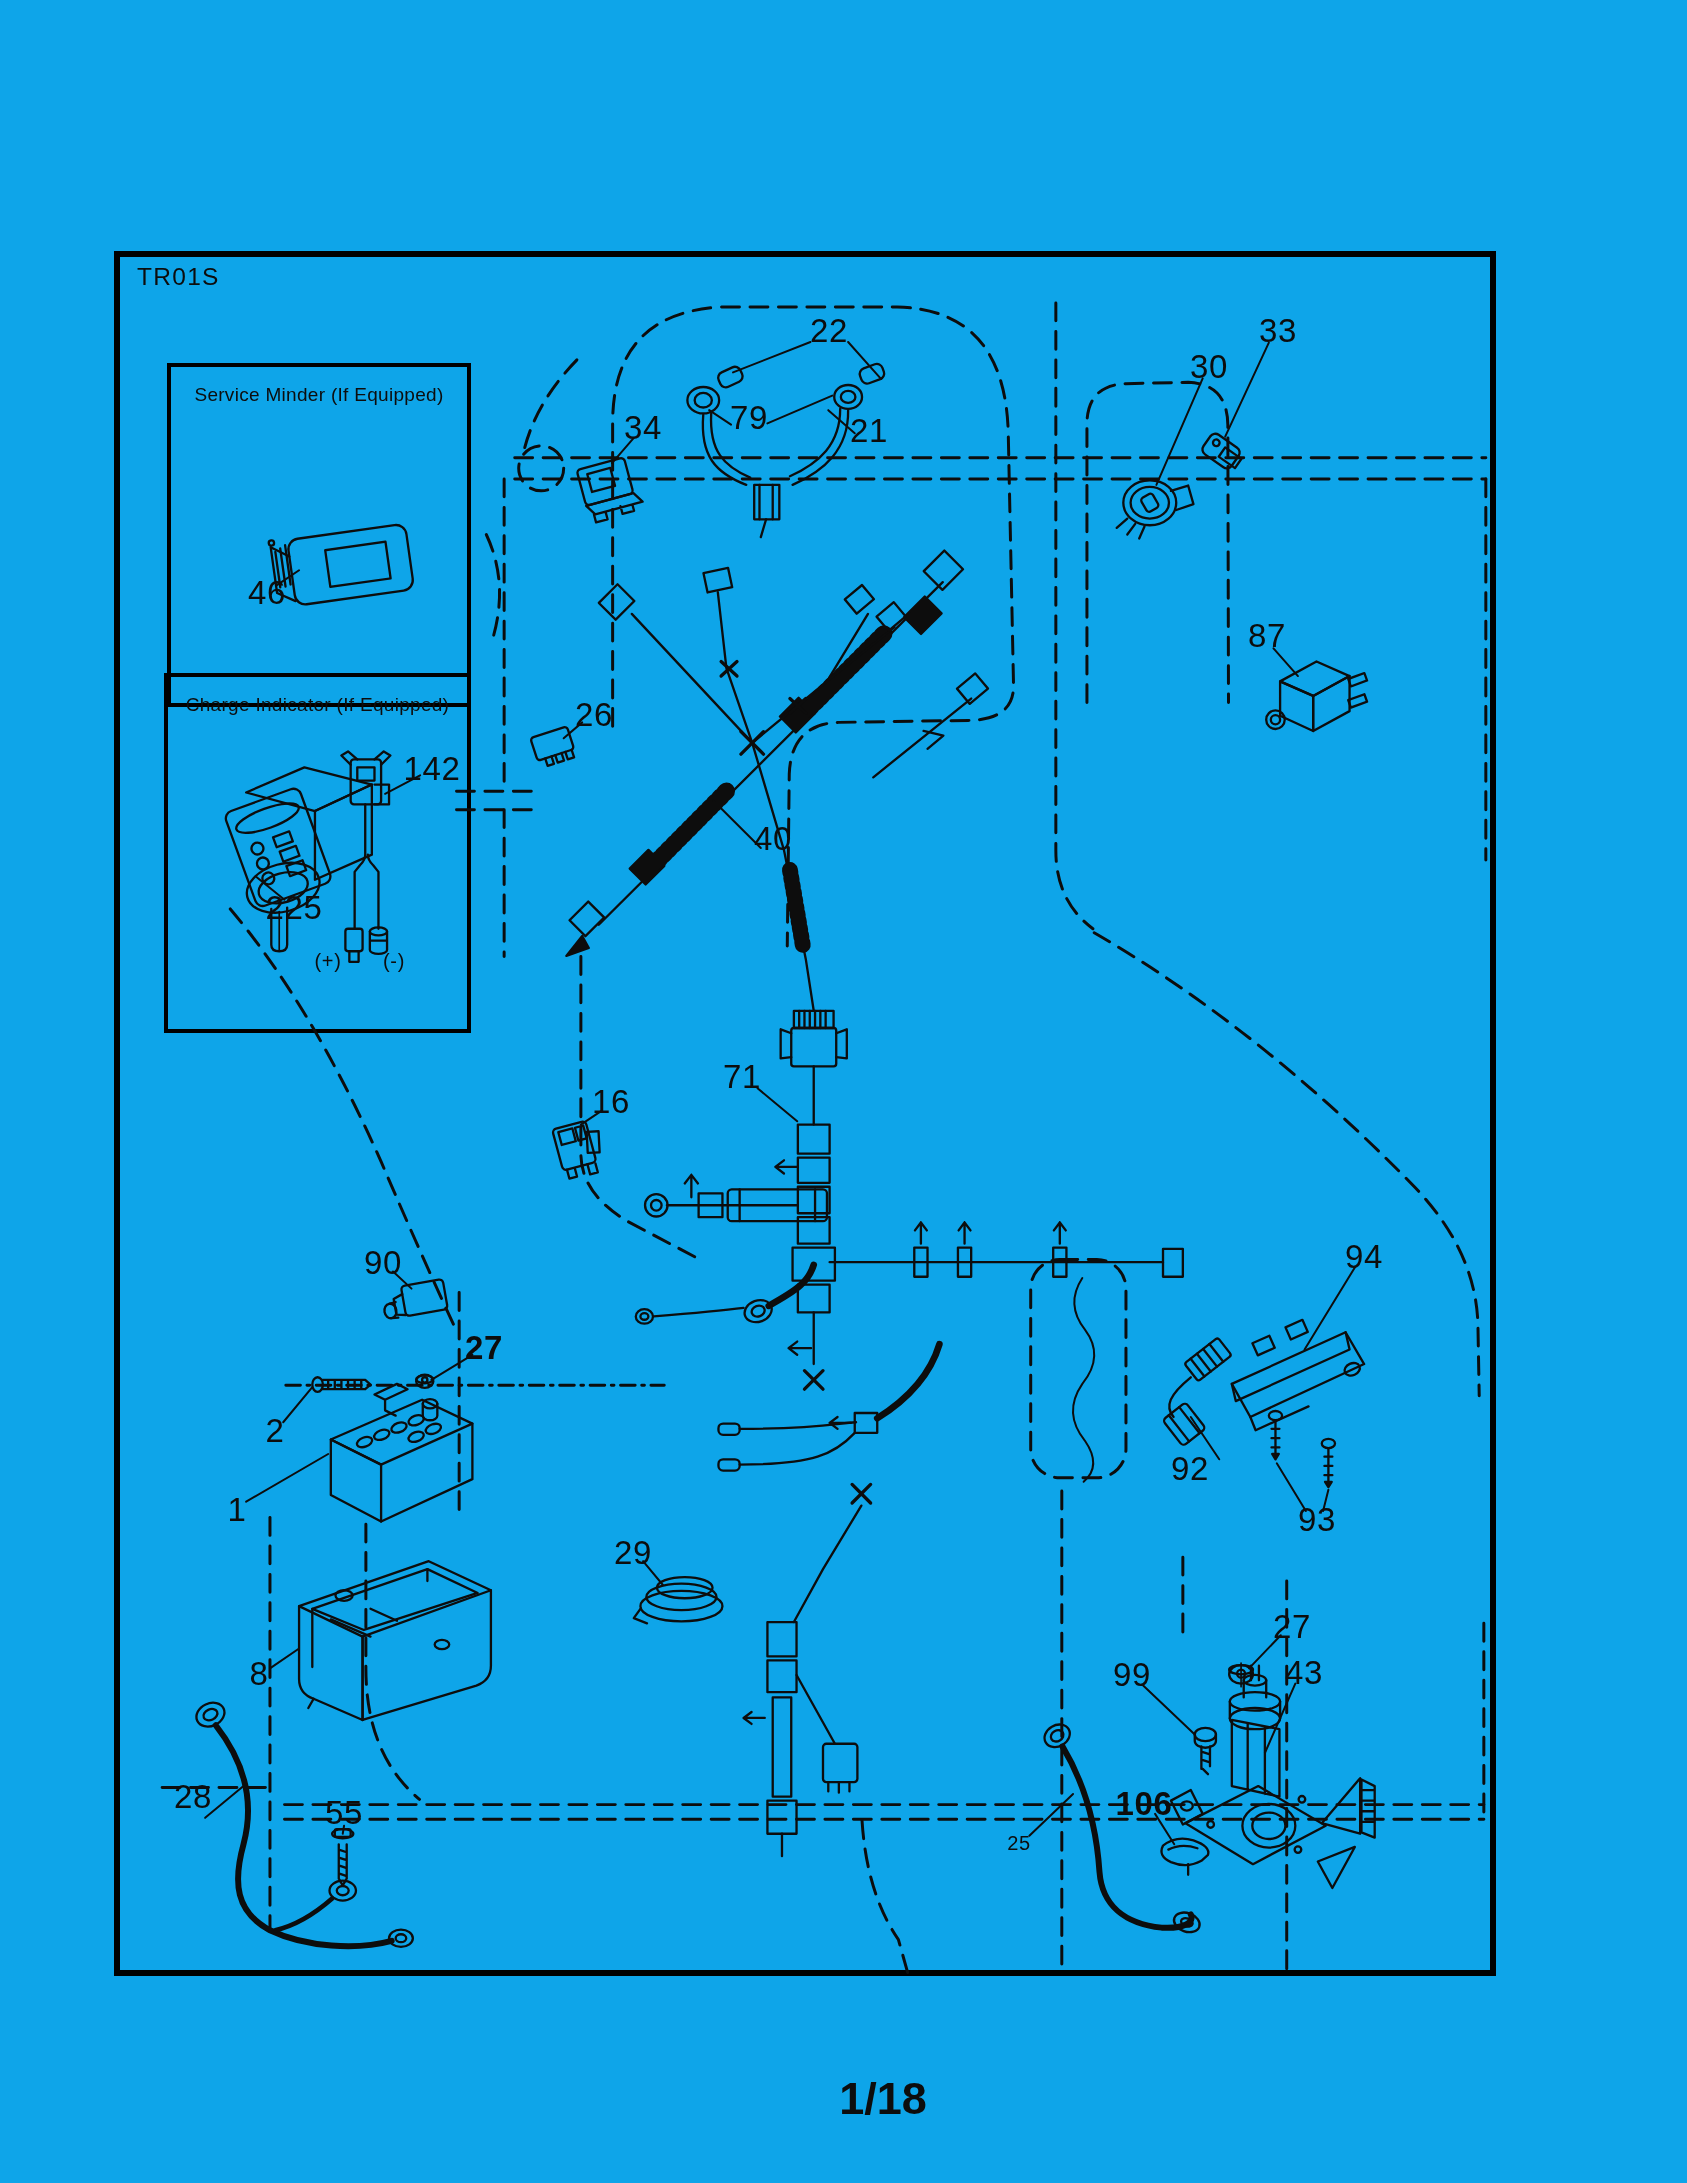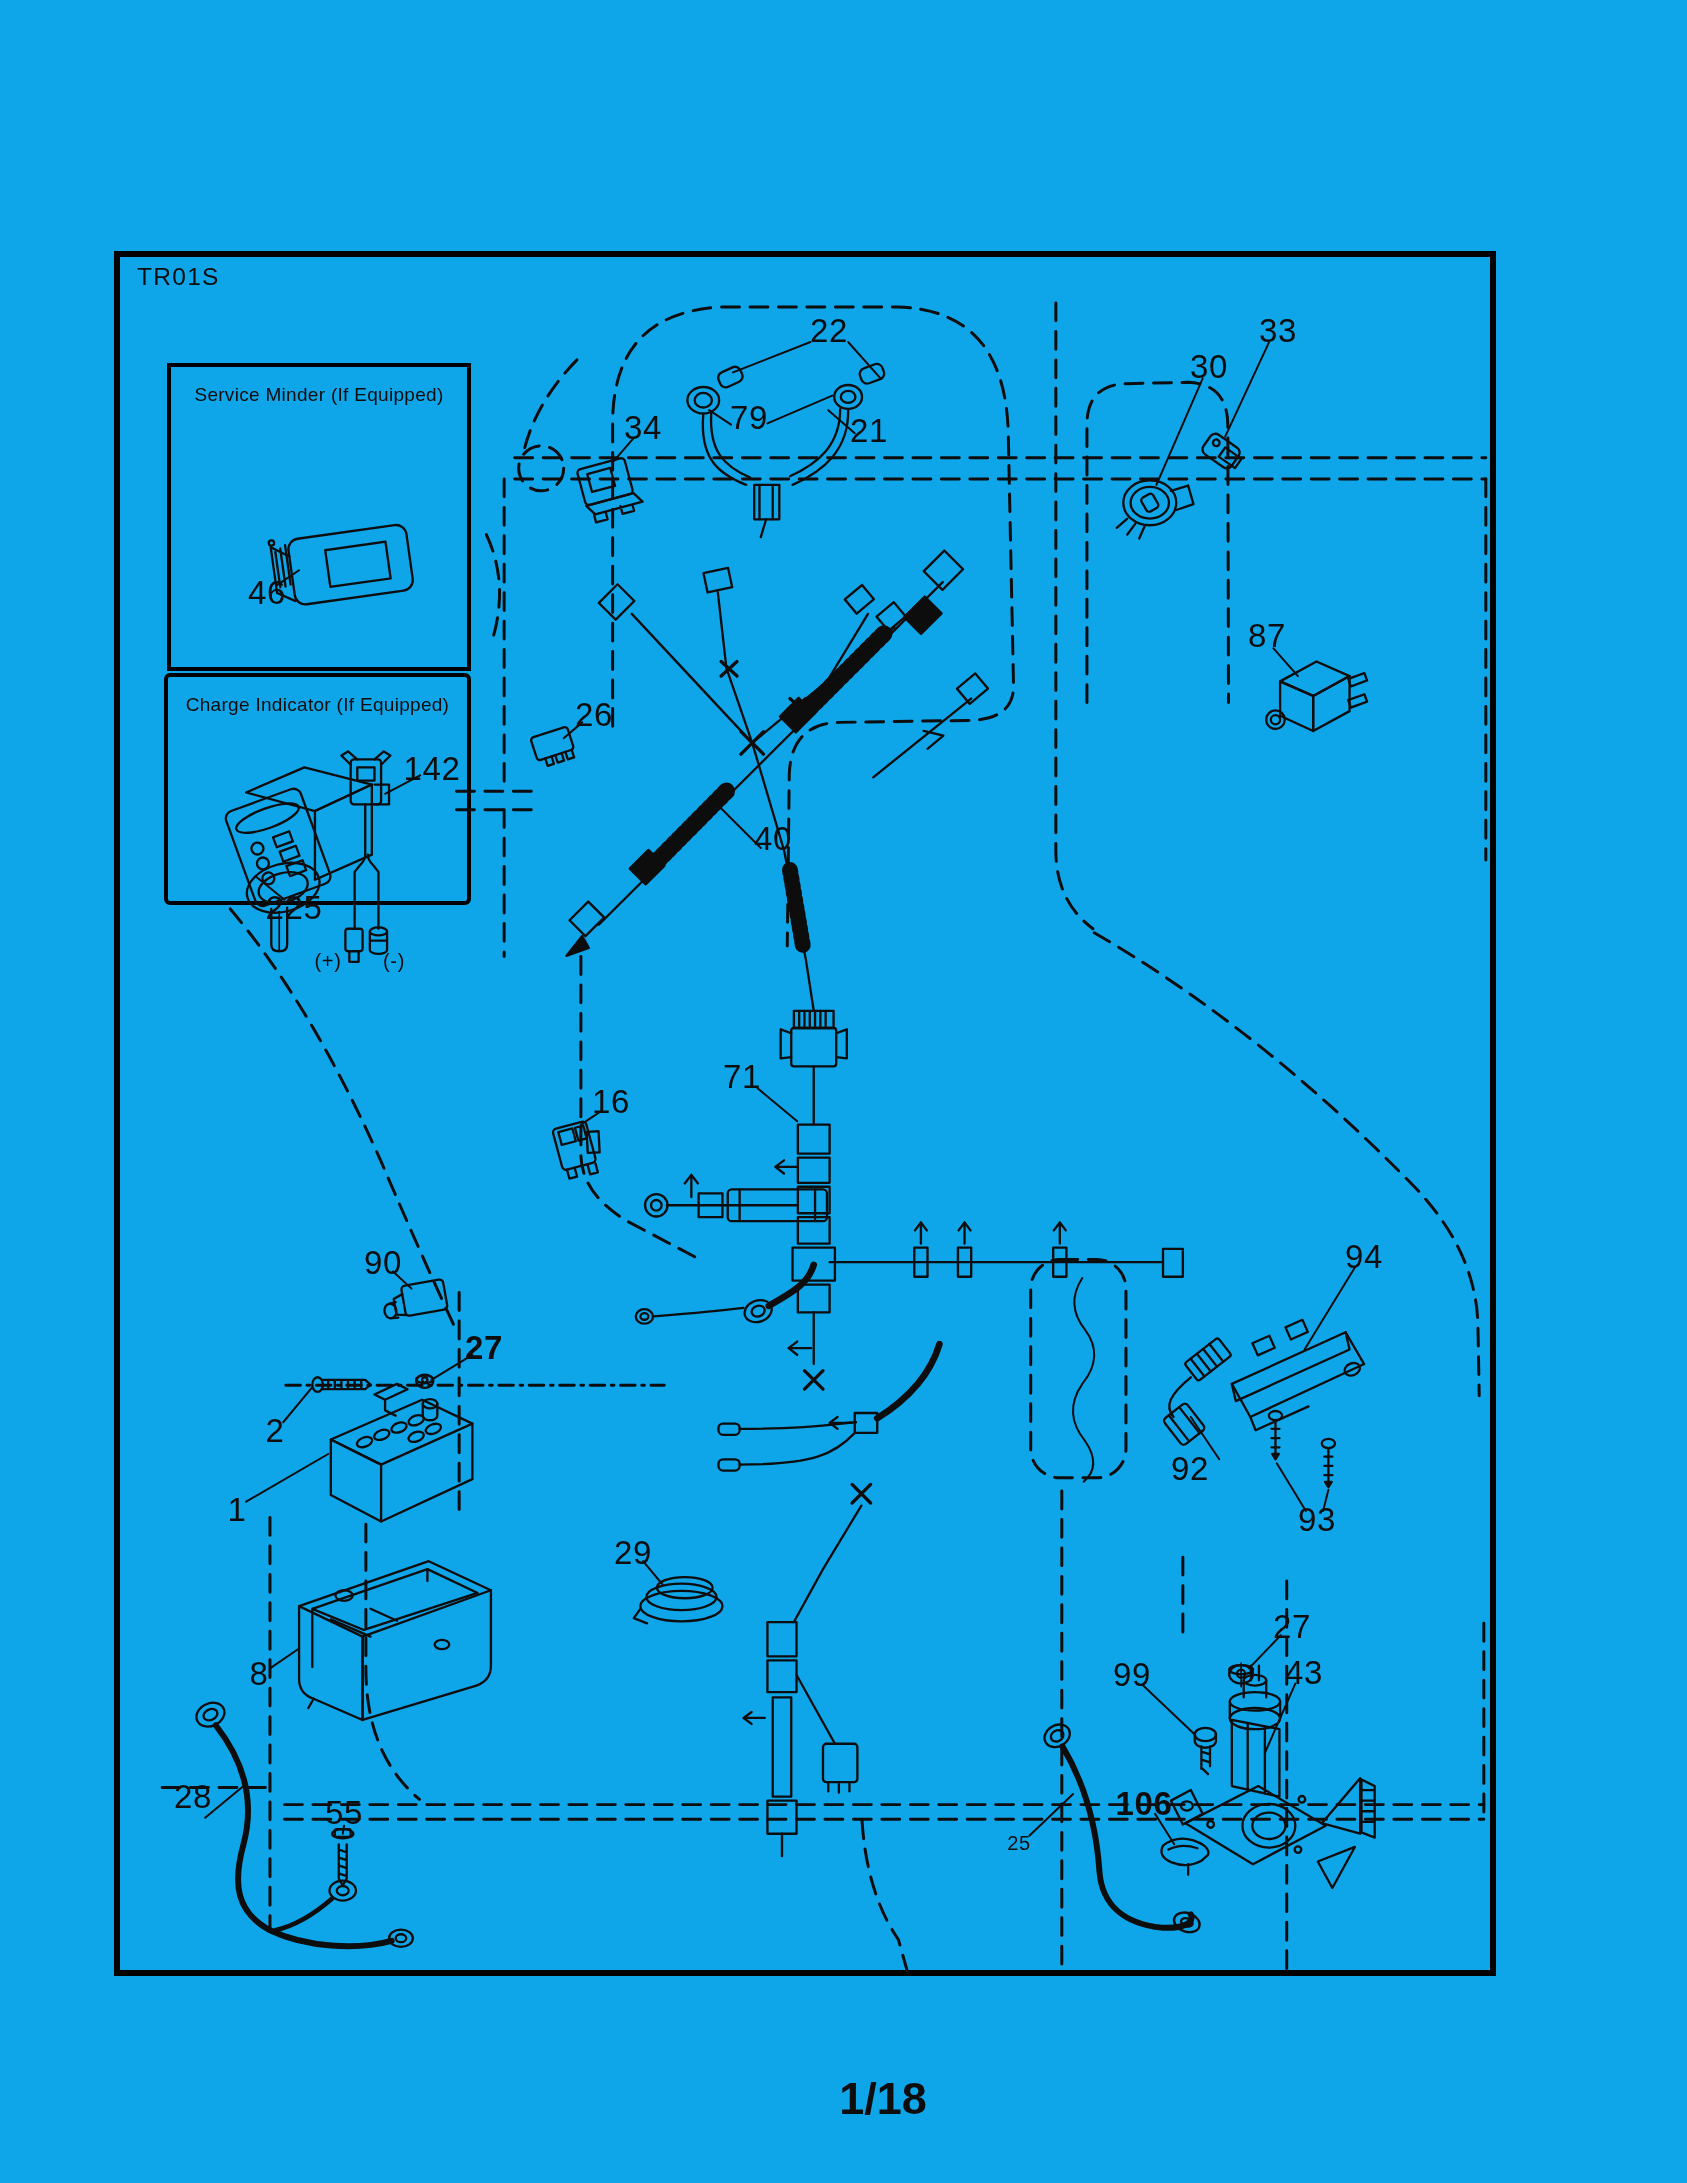--- a/index.html
+++ b/index.html
@@ -1,22 +1,22 @@
 <!DOCTYPE html>
 <html style="font-size:10.6px"><head>
 <meta charset="utf-8">
 <style>
   html,body{margin:0;padding:0;background:#fff;}
   .page{position:relative;width:1687px;height:2183px;background:#0ea5e9;overflow:hidden;
         font-family:"Liberation Sans",sans-serif;color:#0d0d0d;}
   .frame{position:absolute;left:114px;top:251px;width:1382px;height:1725px;
          border:6px solid #000;box-sizing:border-box;}
   .inset{position:absolute;border:4.6px solid #000;box-sizing:border-box;}
-  .inset-1{left:167px;top:363px;width:304px;height:308px;}
-  .inset-2{left:164px;top:673px;width:307px;height:232px;border-radius:6px;}
+  .inset-1{left:167px;top:363px;width:304px;height:344px;}
+  .inset-2{left:164px;top:673px;width:307px;height:360px;}
   .inset-title{position:absolute;top:17px;left:0;right:0;text-align:center;
                font-size:19px;font-weight:400;letter-spacing:0.3px;white-space:nowrap;}
   .diagram-id{position:absolute;left:137px;top:263px;font-size:24.5px;letter-spacing:1.3px;}
   .callout{position:absolute;transform:translate(-50%,-50%);font-size:33px;font-weight:400;
            letter-spacing:0.7px;white-space:nowrap;}
   .callout.b{font-weight:700;}
   .callout.s{font-size:20px;}
   .page-num{position:absolute;left:883px;top:2099px;transform:translate(-50%,-50%);
             font-family:Liberation Sans, sans-serif;font-weight:700;font-size:45px;}
   svg.art{position:absolute;left:0;top:0;}

